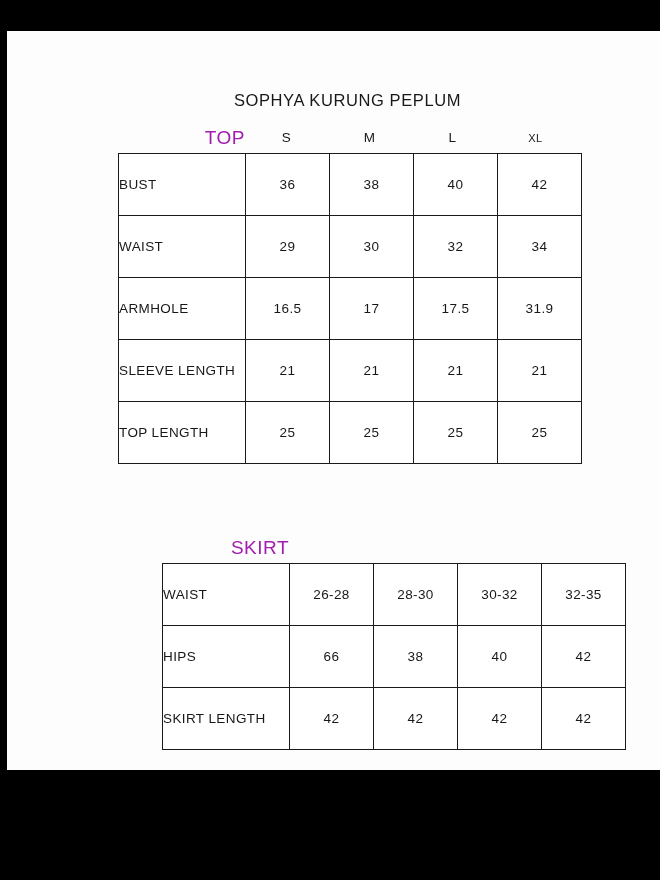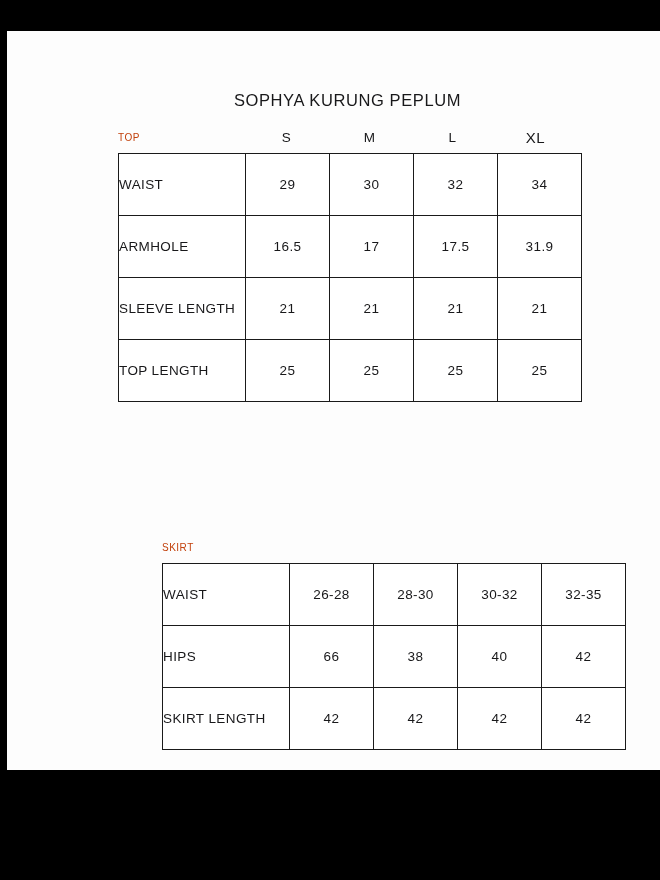--- a/index.html
+++ b/index.html
@@ -39,24 +39,24 @@
     position: absolute;
     left: 111px;
     width: 459px;
   }
   .section-top { top: 92px; }
   .section-skirt { top: 502px; padding-left: 44px; }
 
   .section-caption {
     height: 30px;
     width: 127px;
-    text-align: left;
-    font-size: 10px;
+    text-align: right;
+    font-size: 19px;
     letter-spacing: 0.5px;
-    color: #c2410c;
+    color: #a21caf;
     line-height: 30px;
   }
 
   table.size-table {
     border-collapse: collapse;
     table-layout: fixed;
     width: 459px;
     background: #ffffff;
   }
   table.size-table td {
@@ -85,25 +85,32 @@
 <div class="page">
 
   <div class="doc-title">SOPHYA KURUNG PEPLUM</div>
 
   <div class="section section-top">
     <div class="section-header-row" style="display:flex; height:30px;">
       <div class="section-caption">TOP</div>
       <div style="width:83px;text-align:center;font-size:13.5px;color:#18181a;line-height:30px;letter-spacing:0.5px;">S</div>
       <div style="width:83px;text-align:center;font-size:13.5px;color:#18181a;line-height:30px;letter-spacing:0.5px;">M</div>
       <div style="width:83px;text-align:center;font-size:13.5px;color:#18181a;line-height:30px;letter-spacing:0.5px;">L</div>
-      <div style="width:83px;text-align:center;font-size:15px;color:#18181a;line-height:30px;letter-spacing:0.5px;">XL</div>
+      <div style="width:83px;text-align:center;font-size:11px;color:#18181a;line-height:30px;letter-spacing:0.5px;">XL</div>
     </div>
 
     <table class="size-table">
       <tbody>
+        <tr>
+          <td class="row-label">BUST</td>
+          <td class="measure">36</td>
+          <td class="measure">38</td>
+          <td class="measure">40</td>
+          <td class="measure">42</td>
+        </tr>
         <tr>
           <td class="row-label">WAIST</td>
           <td class="measure">29</td>
           <td class="measure">30</td>
           <td class="measure">32</td>
           <td class="measure">34</td>
         </tr>
         <tr>
           <td class="row-label">ARMHOLE</td>
           <td class="measure">16.5</td>

